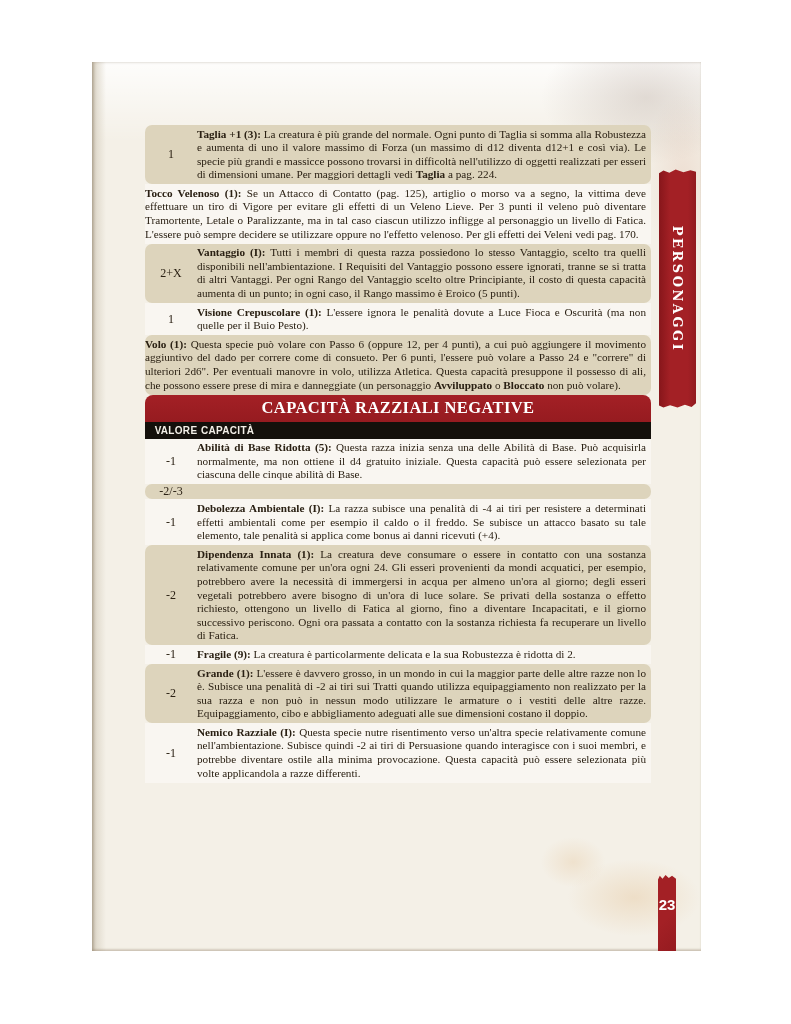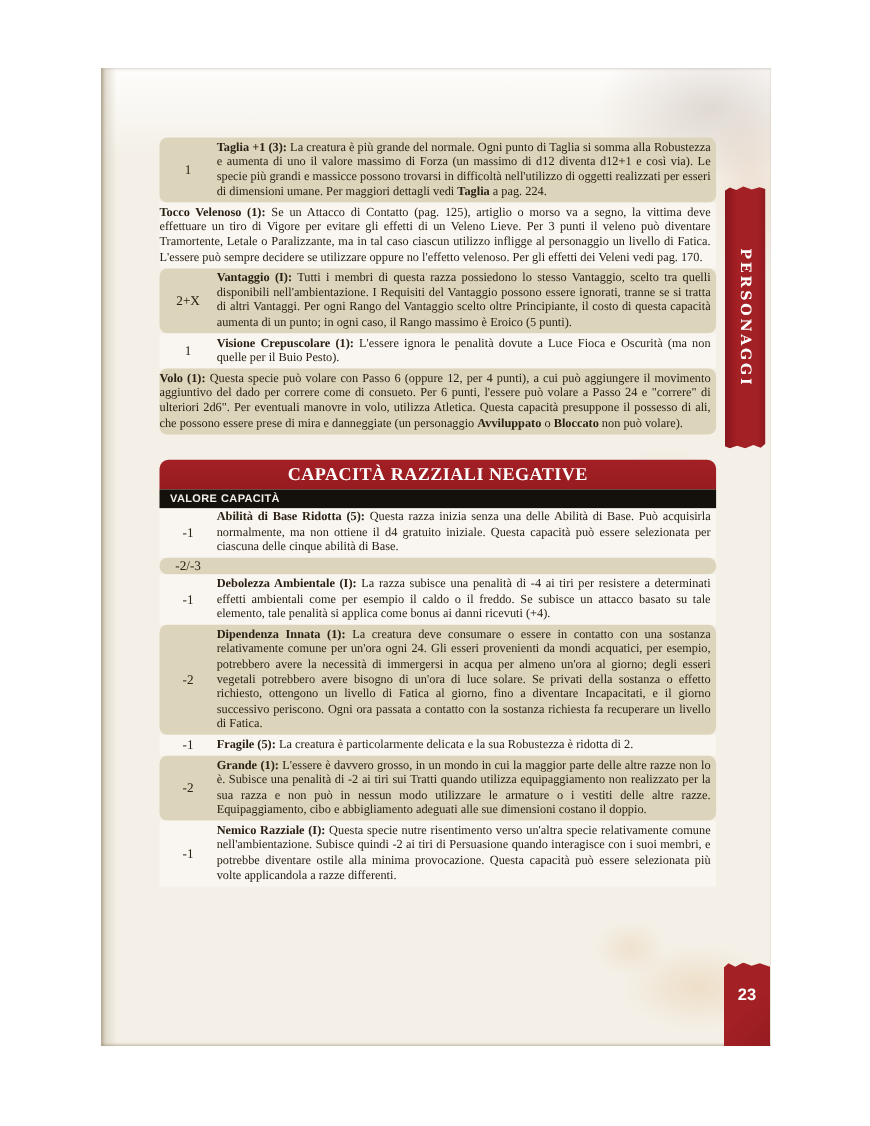--- a/index.html
+++ b/index.html
@@ -34,21 +34,21 @@
     flex:0 0 52px;width:52px;display:flex;align-items:center;justify-content:center;
     font-size:12px;color:var(--ink,#2a2013);
   }
   .ttext{
     flex:1;font-size:11.2px;line-height:13.6px;text-align:justify;
     color:var(--ink,#2a2013);padding:2.5px 5px 2.5px 0;
   }
   .ttext b{font-weight:bold;}
 
   
-  .neg-section{margin-top:23px;}
+  .neg-section{}
   .banner{
     height:27px;border-radius:8px 8px 0 0;
     background:linear-gradient(var(--accent_red,#a32025), #961b20);
     display:flex;align-items:center;justify-content:center;
   }
   .banner .banner-title{
     color:#ffffff;font-weight:bold;font-size:16.5px;letter-spacing:0.4px;
     font-family:"Liberation Serif",serif;
   }
   .colbar{
@@ -69,21 +69,21 @@
   }
   .tab-text{
     position:absolute;left:50%;top:50%;transform:translate(-50%,-50%);
     writing-mode:vertical-rl;white-space:nowrap;
     color:#ffffff;font-family:"DejaVu Serif",serif;font-weight:bold;
     font-size:13px;letter-spacing:2.5px;
   }
 
   
   .page-num-box{
-    position:absolute;left:658px;top:875px;width:42px;height:76px;
+    position:absolute;left:658px;top:875px;width:18px;height:76px;
     background:linear-gradient(135deg,var(--accent_red,#a32025) 55%,#951b20);
     clip-path:polygon(0 6%,10% 1%,25% 5%,42% 0,60% 4%,78% 1%,100% 5%,100% 100%,0 100%);
     text-align:center;
   }
   .page-num-box .page-num{
     display:inline-block;margin-top:21px;color:#ffffff;
     font-family:"Liberation Sans",sans-serif;font-weight:bold;font-size:15px;
   }
 </style>
 </head>
@@ -134,21 +134,21 @@
             <div class="trow">
               <div class="tval">-1</div>
               <div class="ttext"><b>Debolezza Ambientale (I):</b><span> La razza subisce una penalità di -4 ai tiri per resistere a determinati effetti ambientali come per esempio il caldo o il freddo. Se subisce un attacco basato su tale elemento, tale penalità si applica come bonus ai danni ricevuti (+4).</span></div>
             </div>
             <div class="trow shade">
               <div class="tval">-2</div>
               <div class="ttext"><b>Dipendenza Innata (1):</b><span> La creatura deve consumare o essere in contatto con una sostanza relativamente comune per un'ora ogni 24. Gli esseri provenienti da mondi acquatici, per esempio, potrebbero avere la necessità di immergersi in acqua per almeno un'ora al giorno; degli esseri vegetali potrebbero avere bisogno di un'ora di luce solare. Se privati della sostanza o effetto richiesto, ottengono un livello di Fatica al giorno, fino a diventare Incapacitati, e il giorno successivo periscono. Ogni ora passata a contatto con la sostanza richiesta fa recuperare un livello di Fatica.</span></div>
             </div>
             <div class="trow">
               <div class="tval">-1</div>
-              <div class="ttext"><b>Fragile (5):</b><span> La creatura è particolarmente delicata e la sua Robustezza è ridotta di 2.</span></div>
+              <div class="ttext"><b>Fragile (9):</b><span> La creatura è particolarmente delicata e la sua Robustezza è ridotta di 2.</span></div>
             </div>
             <div class="trow shade">
               <div class="tval">-2</div>
               <div class="ttext"><b>Grande (1):</b><span> L'essere è davvero grosso, in un mondo in cui la maggior parte delle altre razze non lo è. Subisce una penalità di -2 ai tiri sui Tratti quando utilizza equipaggiamento non realizzato per la sua razza e non può in nessun modo utilizzare le armature o i vestiti delle altre razze. Equipaggiamento, cibo e abbigliamento adeguati alle sue dimensioni costano il doppio.</span></div>
             </div>
             <div class="trow">
               <div class="tval">-1</div>
               <div class="ttext"><b>Nemico Razziale (I):</b><span> Questa specie nutre risentimento verso un'altra specie relativamente comune nell'ambientazione. Subisce quindi -2 ai tiri di Persuasione quando interagisce con i suoi membri, e potrebbe diventare ostile alla minima provocazione. Questa capacità può essere selezionata più volte applicandola a razze differenti.</span></div>
             </div>
           </div>

